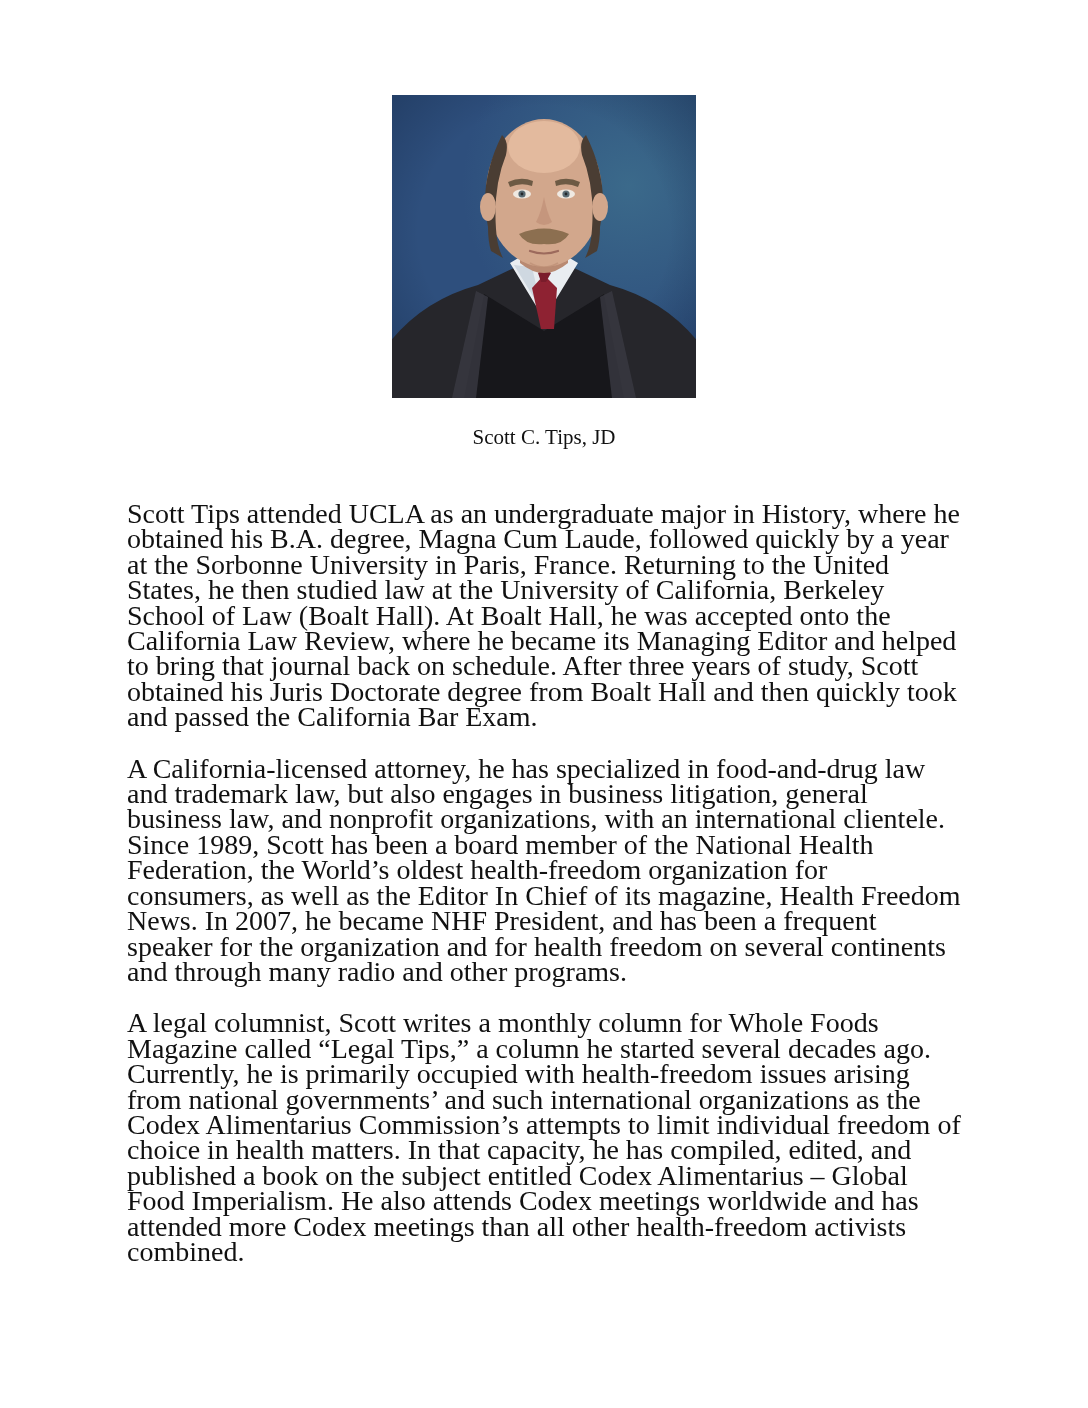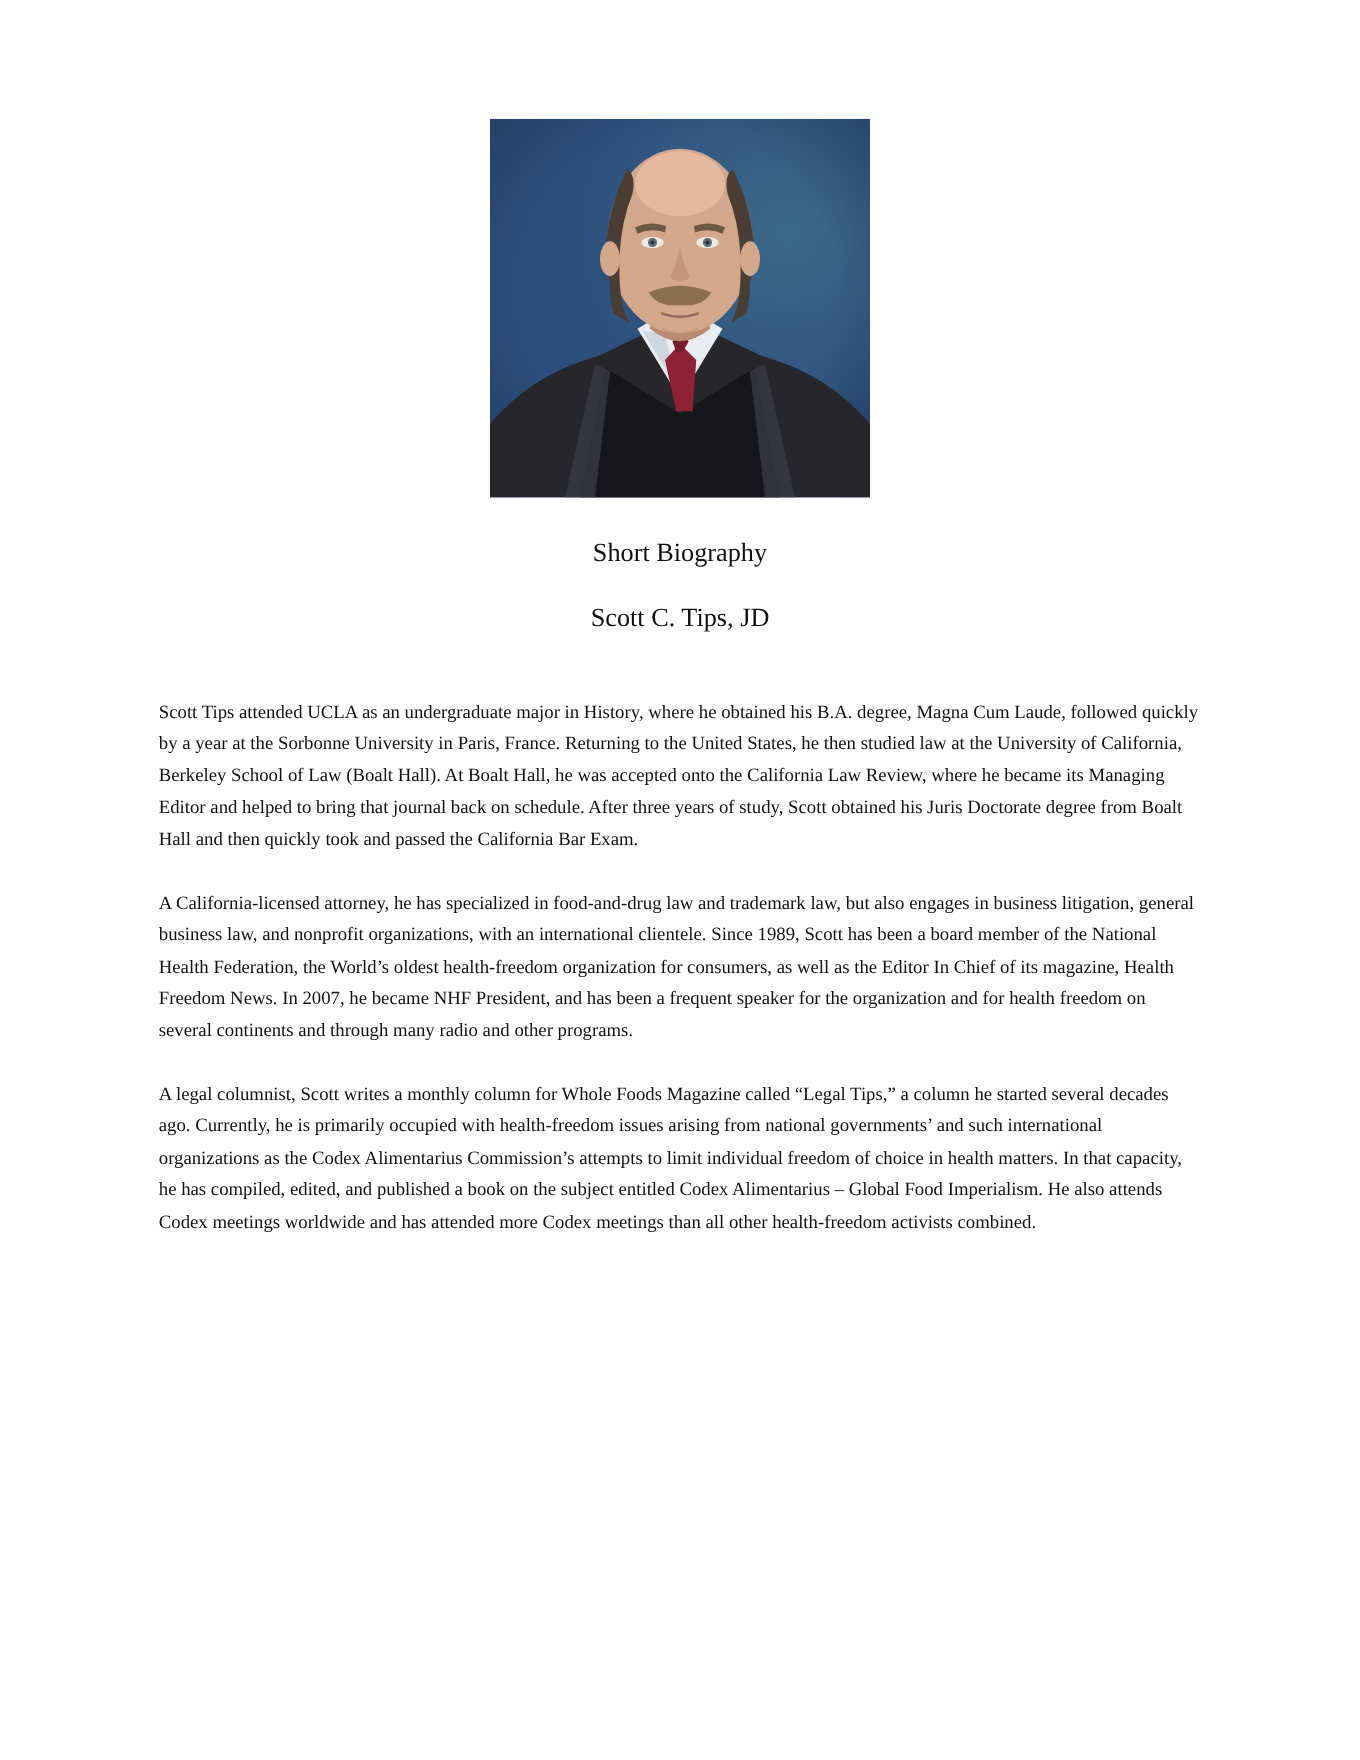--- a/index.html
+++ b/index.html
@@ -38,21 +38,21 @@
     margin: 32px 0 0 0;
   }
   .doc-subtitle {
     text-align: center;
     font-size: 21px;
     font-weight: normal;
     margin: 27px 0 0 0;
   }
   .content {
     margin: 51px 127px 0 127px;
-    font-size: 15px;
+    font-size: 28px;
     line-height: 25.4px;
     text-align: left;
   }
   .content p {
     margin: 0 0 26px 0;
   }
   .content p span.it {
   }
 </style>
 </head>
@@ -115,21 +115,20 @@
       <path d="M 152 102 Q 149 118 144 127 Q 152 133 160 127 Q 155 118 152 102 Z" fill="#c3937a" opacity="0.85"></path>
 
       <path d="M 127 139 Q 152 128 177 139 Q 170 151 152 149 Q 134 151 127 139 Z" fill="#8c6f50"></path>
 
       <path d="M 138 156 Q 152 161 166 156" stroke="#9c6a5c" stroke-width="2.2" fill="none" stroke-linecap="round"></path>
 
       <path d="M 138 168 Q 152 176 166 168" stroke="#b98a72" stroke-width="1.6" fill="none" opacity="0.6"></path>
     </svg>
   </div>
 
-  <h1 class="doc-title">Short Biography</h1>
   <h2 class="doc-subtitle">Scott C. Tips, JD</h2>
 
   <div class="content">
     <p><span>Scott Tips attended UCLA as an undergraduate major in History, where he obtained his B.A. degree, Magna Cum Laude, followed quickly by a year at the Sorbonne University in Paris, France.  Returning to the United States, he then studied law at the University of California, Berkeley School of Law (Boalt Hall). At Boalt Hall, he was accepted onto the California Law Review, where he became its Managing Editor and helped to bring that journal back on schedule. After three years of study, Scott obtained his Juris Doctorate degree from Boalt Hall and then quickly took and passed the California Bar Exam.</span></p>
     <p><span>A California-licensed attorney, he has specialized in food-and-drug law and trademark law, but also engages in business litigation, general business law, and nonprofit organizations, with an international clientele. Since 1989, Scott has been a board member of the National Health Federation, the World’s oldest health-freedom organization for consumers, as well as the Editor In Chief of its magazine, </span><span class="it">Health Freedom News</span><span>. In 2007, he became NHF President, and has been a frequent speaker for the organization and for health freedom on several continents and through many radio and other programs.</span></p>
     <p><span>A legal columnist, Scott writes a monthly column for </span><span class="it">Whole Foods Magazine</span><span> called “</span><span class="it">Legal Tips,</span><span>” a column he started several decades ago. Currently, he is primarily occupied with health-freedom issues arising from national governments’ and such international organizations as the Codex Alimentarius Commission’s attempts to limit individual freedom of choice in health matters. In that capacity, he has compiled, edited, and published a book on the subject entitled </span><span class="it">Codex Alimentarius – Global Food Imperialism</span><span>. He also attends Codex meetings worldwide and has attended more Codex meetings than all other health-freedom activists combined.</span></p>
   </div>
 
 </div>
 

